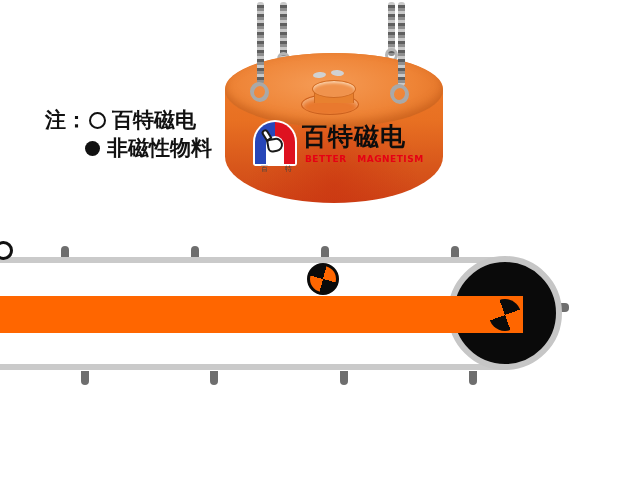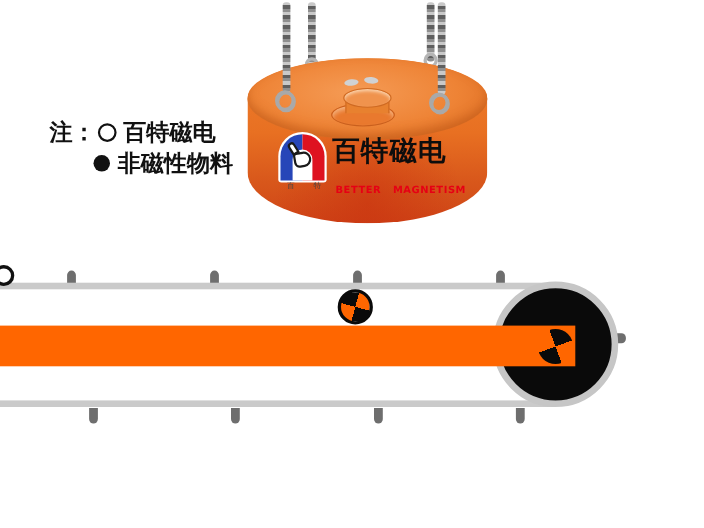--- a/index.html
+++ b/index.html
@@ -115,21 +115,21 @@
       <div class="abs hs-bg"></div>
       <div class="abs hs-left"></div>
       <div class="abs hs-right"></div>
       <div class="abs hs-hole"></div>
       <div class="abs hand-thumb"></div>
       <div class="abs hand-palm"></div>
       <span class="abs leg-char" style="left:6px;top:44px;">百</span>
       <span class="abs leg-char" style="left:30px;top:44px;">特</span>
     </div>
     <div class="abs brand-cn" style="left:77px;top:71px;">百特磁电</div>
-    <div class="abs brand-en" style="left:80px;top:116px;text-align:right;">BETTER MAGNETISM</div>
+    <div class="abs brand-en" style="left:80px;top:102px;text-align:right;">BETTER MAGNETISM</div>
   </div>
 
   <div class="abs chain z3" style="left:257px;top:2px;height:82px;"></div>
   <div class="abs eye-ring z3" style="left:250px;top:82px;"></div>
   <div class="abs chain z3" style="left:398px;top:2px;height:84px;"></div>
   <div class="abs eye-ring z3" style="left:390px;top:84px;"></div>
 
   <div class="abs stud stud-top z1" style="left:61px;top:246px;"></div>
   <div class="abs stud stud-top z1" style="left:191px;top:246px;"></div>
   <div class="abs stud stud-top z1" style="left:321px;top:246px;"></div>

